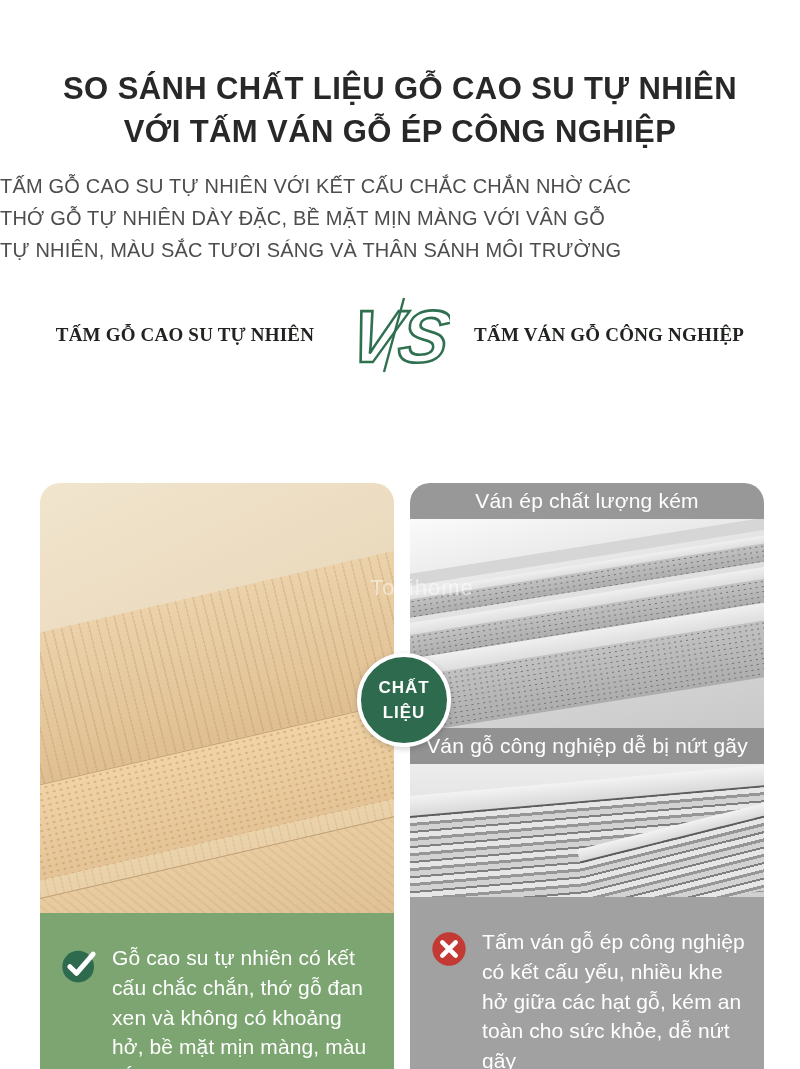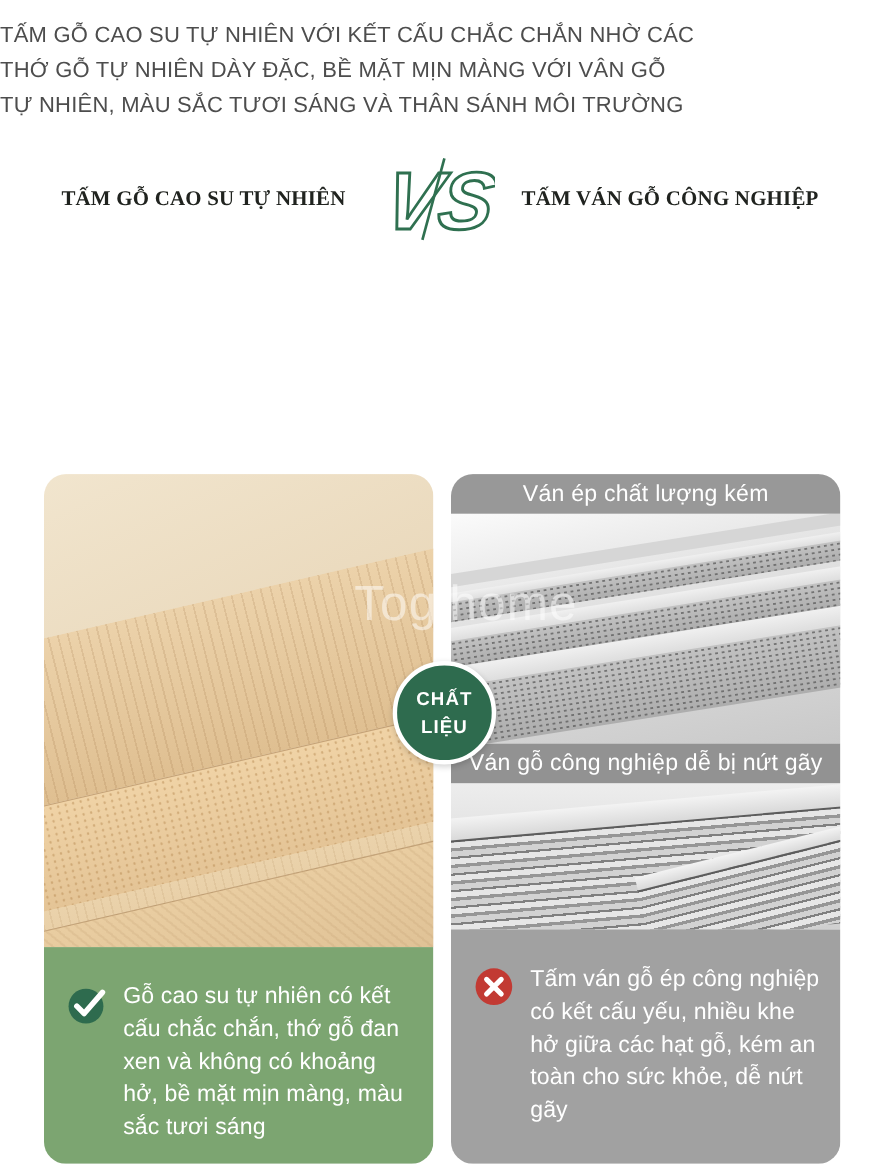--- a/index.html
+++ b/index.html
@@ -136,29 +136,33 @@
   
   .badge {
     position:absolute; left:317px; top:170px; width:94px; height:94px; z-index:10;
     background:#2e6b4e; border:4px solid #ffffff; border-radius:50%;
     display:flex; flex-direction:column; align-items:center; justify-content:center;
     color:#ffffff; font-weight:bold; font-size:17px; letter-spacing:1px; line-height:1.5;
     box-shadow:0 2px 6px rgba(0,0,0,.18);
   }
   .watermark {
     position:absolute; left:282px; top:92px; width:200px; z-index:6;
-    text-align:center; font-size:45px; color:rgba(255,255,255,.5);
+    text-align:center; font-size:22px; color:rgba(255,255,255,.5);
     letter-spacing:1px; pointer-events:none;
   }
 </style>
 </head>
 <body>
 
 <div class="page">
 
+  <h1 class="title">
+    <div>SO SÁNH CHẤT LIỆU GỖ CAO SU TỰ NHIÊN</div>
+    <div>VỚI TẤM VÁN GỖ ÉP CÔNG NGHIỆP</div>
+  </h1>
 
   <div class="subtitle">
     <div>TẤM GỖ CAO SU TỰ NHIÊN VỚI KẾT CẤU CHẮC CHẮN NHỜ CÁC</div>
     <div>THỚ GỖ TỰ NHIÊN DÀY ĐẶC, BỀ MẶT MỊN MÀNG VỚI VÂN GỖ</div>
     <div>TỰ NHIÊN, MÀU SẮC TƯƠI SÁNG VÀ THÂN SÁNH MÔI TRƯỜNG</div>
   </div>
 
   <div class="vs-row">
     <span class="vs-label">TẤM GỖ CAO SU TỰ NHIÊN</span>
     <svg class="vs-graphic" viewBox="0 0 112 86">

